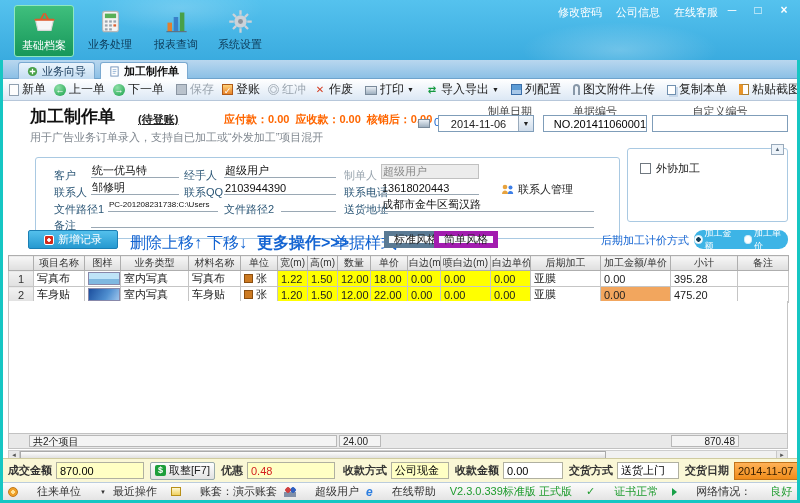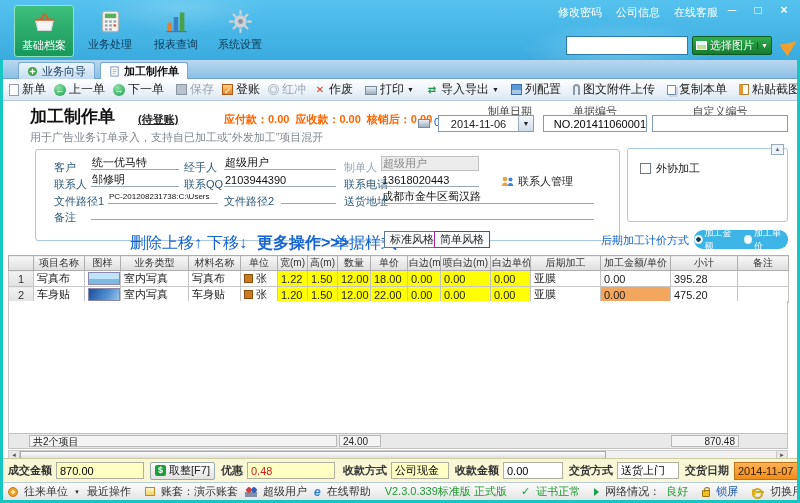--- a/index.html
+++ b/index.html
@@ -57,34 +57,34 @@
 .amounts{position:absolute;left:224px;top:11px;font-size:11px;font-weight:bold;color:#ff6600;display:flex;gap:6px;white-space:nowrap}
 .prncnt{position:absolute;left:418px;top:15px;display:flex;align-items:center;gap:4px}
 .prncnt .n{color:#1464d2;font-size:11px}
 .flab{position:absolute;top:3px;font-size:11px;color:#444;text-align:center}
 .fld{position:absolute;top:14px;height:17px;border:1px solid #7f9db9;background:#fff;font-size:11px}
 .datefld{left:438px;width:96px;display:flex;align-items:center}
 .datefld .v{flex:1;text-align:center}
 .datefld .db{width:15px;height:15px;background:linear-gradient(180deg,#f4f8fc,#cfdcea);border-left:1px solid #9ab;font-size:7px;line-height:15px;text-align:center;cursor:pointer}
 .subt{position:absolute;left:30px;top:29px;color:#808890;font-size:11px}
 .panel{position:absolute;border:1px solid #a9c9e2;border-radius:3px;background:#fff}
-.cust{left:35px;top:48px;width:585px;height:92px}
+.cust{left:35px;top:56px;width:585px;height:82px}
 .outs{left:627px;top:47px;width:161px;height:74px}
 .clbl{position:absolute;font-size:11px;color:#2c5777;white-space:nowrap}
 .cfld{position:absolute;height:14px;border:none;border-bottom:1px solid #9aa8b4;background:transparent;font-size:11px;color:#111;padding:0 1px}
 .gray{background:#ececec;border:1px solid #c0c0c0;height:15px}
 .cmgr{position:absolute;display:flex;align-items:center;gap:4px;font-size:11px;color:#222;cursor:pointer}
 .cb{display:inline-block;width:11px;height:11px;border:1px solid #707880;background:#fff}
 .colps{position:absolute;left:771px;top:43px;width:13px;height:11px;border:1px solid #9ab;background:#eef4fa;font-size:6px;line-height:9px;text-align:center;color:#567;cursor:pointer}
 
 .rbar{position:absolute;left:0;top:128px;width:800px;height:22px}
 .addbtn{position:absolute;left:28px;top:1px;width:90px;height:19px;background:linear-gradient(180deg,#54c0ec,#2699d0);border:1px solid #1b7fb4;border-radius:2px;color:#fff;display:flex;align-items:center;justify-content:center;gap:4px;font-size:11px;cursor:pointer}
 .addico{width:10px;height:10px;background:radial-gradient(circle,#fff 0 1.5px,#d42a1a 2px);border:1px solid #fff;border-radius:2px}
 .rlink{position:absolute;top:4px;color:#1464d2;font-size:16px;cursor:pointer;white-space:nowrap}
-.stybtn{position:absolute;top:2px;height:17px;border:1px solid #a21caf;background:#fafcfe;font-size:11px;display:flex;align-items:center;padding:0 5px;cursor:pointer}
+.stybtn{position:absolute;top:2px;height:17px;border:5px solid #a21caf;background:#fafcfe;font-size:11px;display:flex;align-items:center;padding:0 5px;cursor:pointer}
 .prlab{position:absolute;left:601px;top:4px;color:#1464d2;font-size:11px}
 .prbox{position:absolute;left:694px;top:1px;width:94px;height:19px;background:#3db4e6;border-radius:9px;display:flex;align-items:center;justify-content:center;gap:5px;color:#fff;font-size:9px}
 .rd{display:inline-block;width:9px;height:9px;border-radius:50%;background:#fff;border:1px solid #d0ecf8;vertical-align:-1px;cursor:pointer}
 .rd.on{background:radial-gradient(circle,#143c55 0 2px,#fff 2.5px)}
 .ropt{display:flex;align-items:center;gap:2px;cursor:pointer}
 
 .grid{position:absolute;left:8px;top:154px;width:780px;border-collapse:collapse;table-layout:fixed}
 .grid th{background:linear-gradient(180deg,#f7f7f7,#dedede);border:1px solid #aeaeae;font-weight:normal;font-size:10px;height:13px;padding:0 1px;overflow:hidden;white-space:nowrap;color:#333}
 .grid td{border:1px solid #c5c5c5;font-size:11px;height:16px;padding:0 3px;overflow:hidden;white-space:nowrap;background:#fff}
 .grid td.num{background:linear-gradient(180deg,#f2f2f2,#e0e0e0);text-align:center;color:#333}
@@ -107,21 +107,21 @@
 .plab{font-weight:bold;color:#333;font-size:11px}
 .pin{height:17px;border:1px solid #b0b0a0;font-size:11px;padding:0 3px}
 .pin.yl{background:#ffffc4}
 .pin.wh{background:#fff}
 .pin.red{color:#d42020}
 .roundbtn{height:18px;display:flex;align-items:center;gap:3px;background:linear-gradient(180deg,#fefefe,#e2e2e2);border:1px solid #9aa;border-radius:2px;padding:0 4px;font-size:11px;cursor:pointer}
 .dollar{width:11px;height:11px;background:#1c9e3a;color:#fff;font-size:9px;line-height:11px;text-align:center;border-radius:2px;font-weight:bold}
 .dsel{height:18px;background:linear-gradient(180deg,#ffb257,#f08c1a);border:1px solid #c1731a;display:flex;align-items:center;padding:0 3px;gap:4px;font-size:11px;color:#3a2000;cursor:pointer}
 
 .sbar{position:absolute;left:0;top:482px;width:800px;height:18px;background:linear-gradient(180deg,#fcfcfc,#e4e4e4);border-top:1px solid #bcd;display:flex;align-items:center;padding:0 8px;gap:7px;font-size:11px;color:#333;white-space:nowrap}
-.sit{display:inline-flex;align-items:center;gap:6px;cursor:pointer}
+.sit{display:inline-flex;align-items:center;gap:19px;cursor:pointer}
 .green{color:#1d9b2d}
 .coin{width:10px;height:10px;border-radius:50%;background:radial-gradient(circle,#ffe29a 0 2px,#f0a028 2px);border:1px solid #c07818}
 .book{width:10px;height:9px;background:linear-gradient(180deg,#fff8d0,#f0d060);border:1px solid #b89018}
 .ppl{width:12px;height:10px;background:radial-gradient(circle at 4px 3px,#d04040 0 2.5px,transparent 3px),radial-gradient(circle at 9px 3px,#3060c0 0 2.5px,transparent 3px),linear-gradient(180deg,transparent 5px,#8090a8 5px)}
 .ie{color:#2a7de0;font-weight:bold;font-style:italic;font-size:12px}
 .lock{width:8px;height:7px;background:#f0c020;border:1px solid #a07808;border-radius:1px;position:relative;margin-top:3px}
 .lock::before{content:"";position:absolute;left:1px;top:-4px;width:4px;height:4px;border:1.5px solid #a07808;border-bottom:none;border-radius:3px 3px 0 0}
 .key{width:12px;height:6px;background:linear-gradient(90deg,#f0c020 4px,transparent 4px),linear-gradient(180deg,transparent 2px,#d0a818 2px,#d0a818 4px,transparent 4px);position:relative}
 .key::before{content:"";position:absolute;left:0;top:-1px;width:7px;height:7px;border:2px solid #d0a818;border-radius:50%}
 .netarrow{width:0;height:0;border-left:5px solid #18a048;border-top:4px solid transparent;border-bottom:4px solid transparent}
@@ -182,29 +182,20 @@
     <div class="hlinks">
       <span class="hlink">修改密码</span>
       <span class="hlink">公司信息</span>
       <span class="hlink">在线客服</span>
     </div>
     <div class="wctl">
       <span class="wbtn">─</span>
       <span class="wbtn">□</span>
       <span class="wbtn">×</span>
     </div>
-    <div class="imgbar">
-      <input class="imginput" value="" style="">
-      <span class="selbtn">
-        <span class="ic"></span>
-        <span>选择图片</span>
-        <span class="dd">▼</span>
-      </span>
-      <span class="horn"></span>
-    </div>
   </div>
 
   <div class="tabs">
     <div class="tab inact">
       <svg class="ticon" viewBox="0 0 12 12">
           <circle cx="6" cy="6" r="5" fill="#48a048"></circle>
           <path d="M3 6h6M6 3v6" stroke="#fff" stroke-width="1.4"></path>
         </svg>
       <span>业务向导</span>
     </div>
@@ -343,20 +334,24 @@
 
     <div class="panel outs">
       <span style="position:absolute;left:12px;top:12px;display:flex;align-items:center;gap:5px">
         <span class="cb"></span>
         <span>外协加工</span>
       </span>
     </div>
     <div class="colps">▲</div>
 
     <div class="rbar">
+      <span class="addbtn">
+          <span class="addico"></span>
+          <span>新增记录</span>
+        </span>
       <span class="rlink" style="left:130px">删除</span>
       <span class="rlink" style="left:162px">上移↑</span>
       <span class="rlink" style="left:207px">下移↓</span>
       <span class="rlink" style="left:257px;font-weight:bold">更多操作&gt;&gt;&gt;</span>
       <span class="rlink" style="left:333px">单据样式</span>
       <span class="stybtn" style="left:384px;border-color:#5a7a94">标准风格</span>
       <span class="stybtn" style="left:434px">简单风格</span>
       <span class="prlab">后期加工计价方式</span>
       <span class="prbox">
         <span class="ropt">

